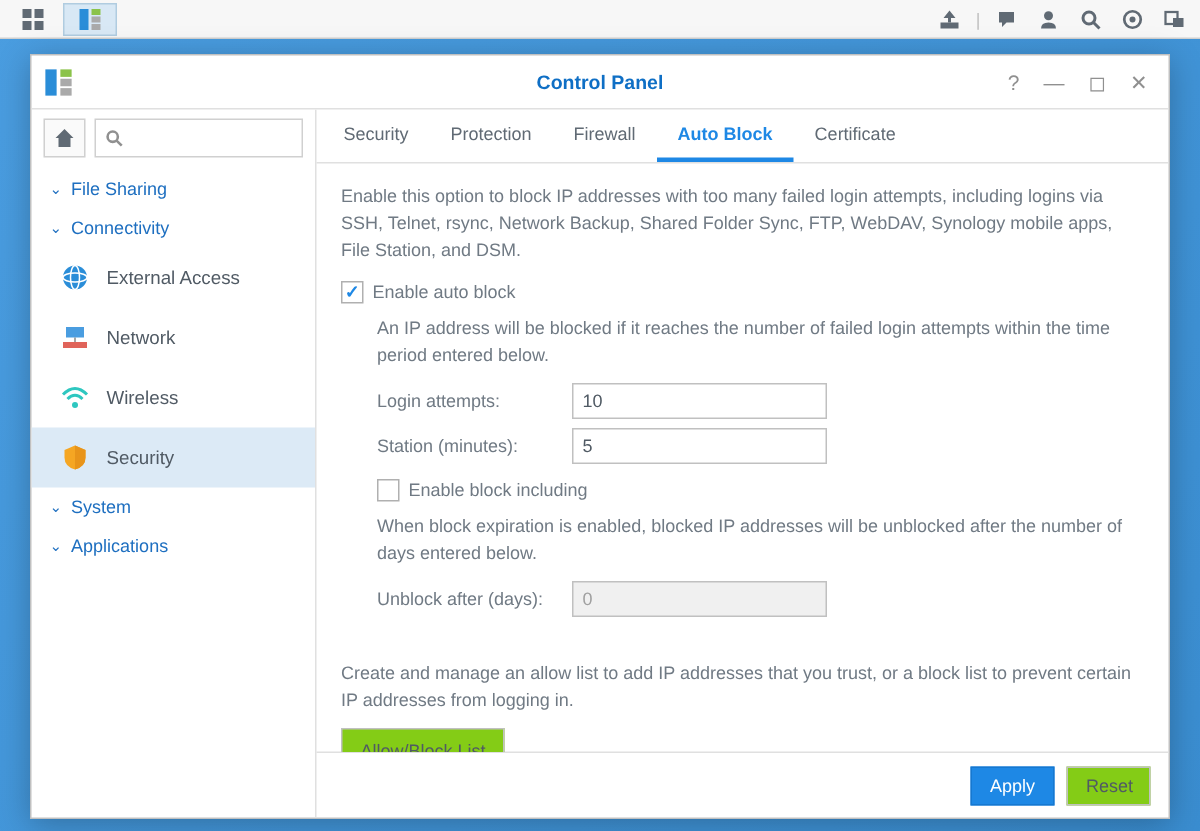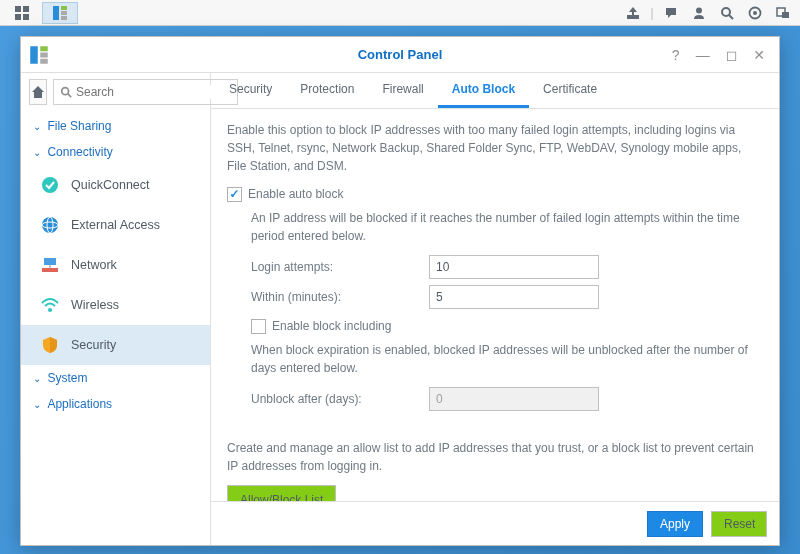--- a/index.html
+++ b/index.html
@@ -120,21 +120,21 @@
 .content p { margin-bottom: 10px; }
 .chk-row { display: flex; align-items: center; gap: 6px; margin: 8px 0 6px 0; }
 .chk {
   width: 15px; height: 15px; border: 1px solid #b0b0b0; background: #fff;
   display: inline-flex; align-items: center; justify-content: center;
 }
 .chk.checked::after {
   content: "✓"; color: #1e88e5; font-size: 12px; font-weight: bold;
 }
 .indent { margin-left: 24px; }
-.form-row { display: flex; align-items: center; margin: 6px 0; gap: 48px; }
+.form-row { display: flex; align-items: center; margin: 6px 0; }
 .form-row label { width: 130px; color: #707a84; }
 .form-row input.txt {
   width: 170px; height: 24px; border: 1px solid #c0c0c0;
   padding: 0 6px; font-size: 12px; color: #505a64;
 }
 .form-row input.txt:disabled { background: #f0f0f0; color: #a0a0a0; }
 
 .btn {
   display: inline-block; padding: 5px 12px; border: 1px solid #c0c0c0;
   background: #84cc16; cursor: pointer; font-size: 12px; color: #505a64;
@@ -233,42 +233,32 @@
         <div class="home-btn">
           <svg width="16" height="16" viewBox="0 0 16 16">
               <path d="M8 2 L14 8 H12 V14 H4 V8 H2 Z" fill="#606a74"></path>
             </svg>
         </div>
         <div class="search-box">
           <svg width="12" height="12" viewBox="0 0 14 14">
               <circle cx="6" cy="6" r="4" fill="none" stroke="#909090" stroke-width="2"></circle>
               <line x1="9" y1="9" x2="13" y2="13" stroke="#909090" stroke-width="2"></line>
             </svg>
-          <input type="text" placeholder="Search" style="">
         </div>
       </div>
 
       <div class="side-section">
         <span class="chev">⌄</span>
         <span>File Sharing</span>
       </div>
       <div class="side-section">
         <span class="chev">⌄</span>
         <span>Connectivity</span>
       </div>
 
-      <div class="side-item">
-        <span class="ico">
-            <svg width="20" height="20" viewBox="0 0 20 20">
-              <circle cx="10" cy="10" r="8" fill="#2ec7c0"></circle>
-              <path d="M6 10 L9 13 L14 7" stroke="#fff" stroke-width="2" fill="none"></path>
-            </svg>
-          </span>
-        <span>QuickConnect</span>
-      </div>
       <div class="side-item">
         <span class="ico">
             <svg width="20" height="20" viewBox="0 0 20 20">
               <circle cx="10" cy="10" r="8" fill="#2a8dd8"></circle>
               <ellipse cx="10" cy="10" rx="8" ry="3" fill="none" stroke="#fff" stroke-width="1"></ellipse>
               <ellipse cx="10" cy="10" rx="3" ry="8" fill="none" stroke="#fff" stroke-width="1"></ellipse>
             </svg>
           </span>
         <span>External Access</span>
       </div>
@@ -329,21 +319,21 @@
           <span>Enable auto block</span>
         </div>
 
         <div class="indent">
           <p>An IP address will be blocked if it reaches the number of failed login attempts within the time period entered below.</p>
           <div class="form-row">
             <label>Login attempts:</label>
             <input class="txt" type="text" value="10" style="">
           </div>
           <div class="form-row">
-            <label>Within (minutes):</label>
+            <label>Station (minutes):</label>
             <input class="txt" type="text" value="5" style="">
           </div>
           <div class="chk-row">
             <span class="chk"></span>
             <span>Enable block including</span>
           </div>
           <p>When block expiration is enabled, blocked IP addresses will be unblocked after the number of days entered below.</p>
           <div class="form-row">
             <label>Unblock after (days):</label>
             <input class="txt" type="text" disabled="" value="0" style="">

